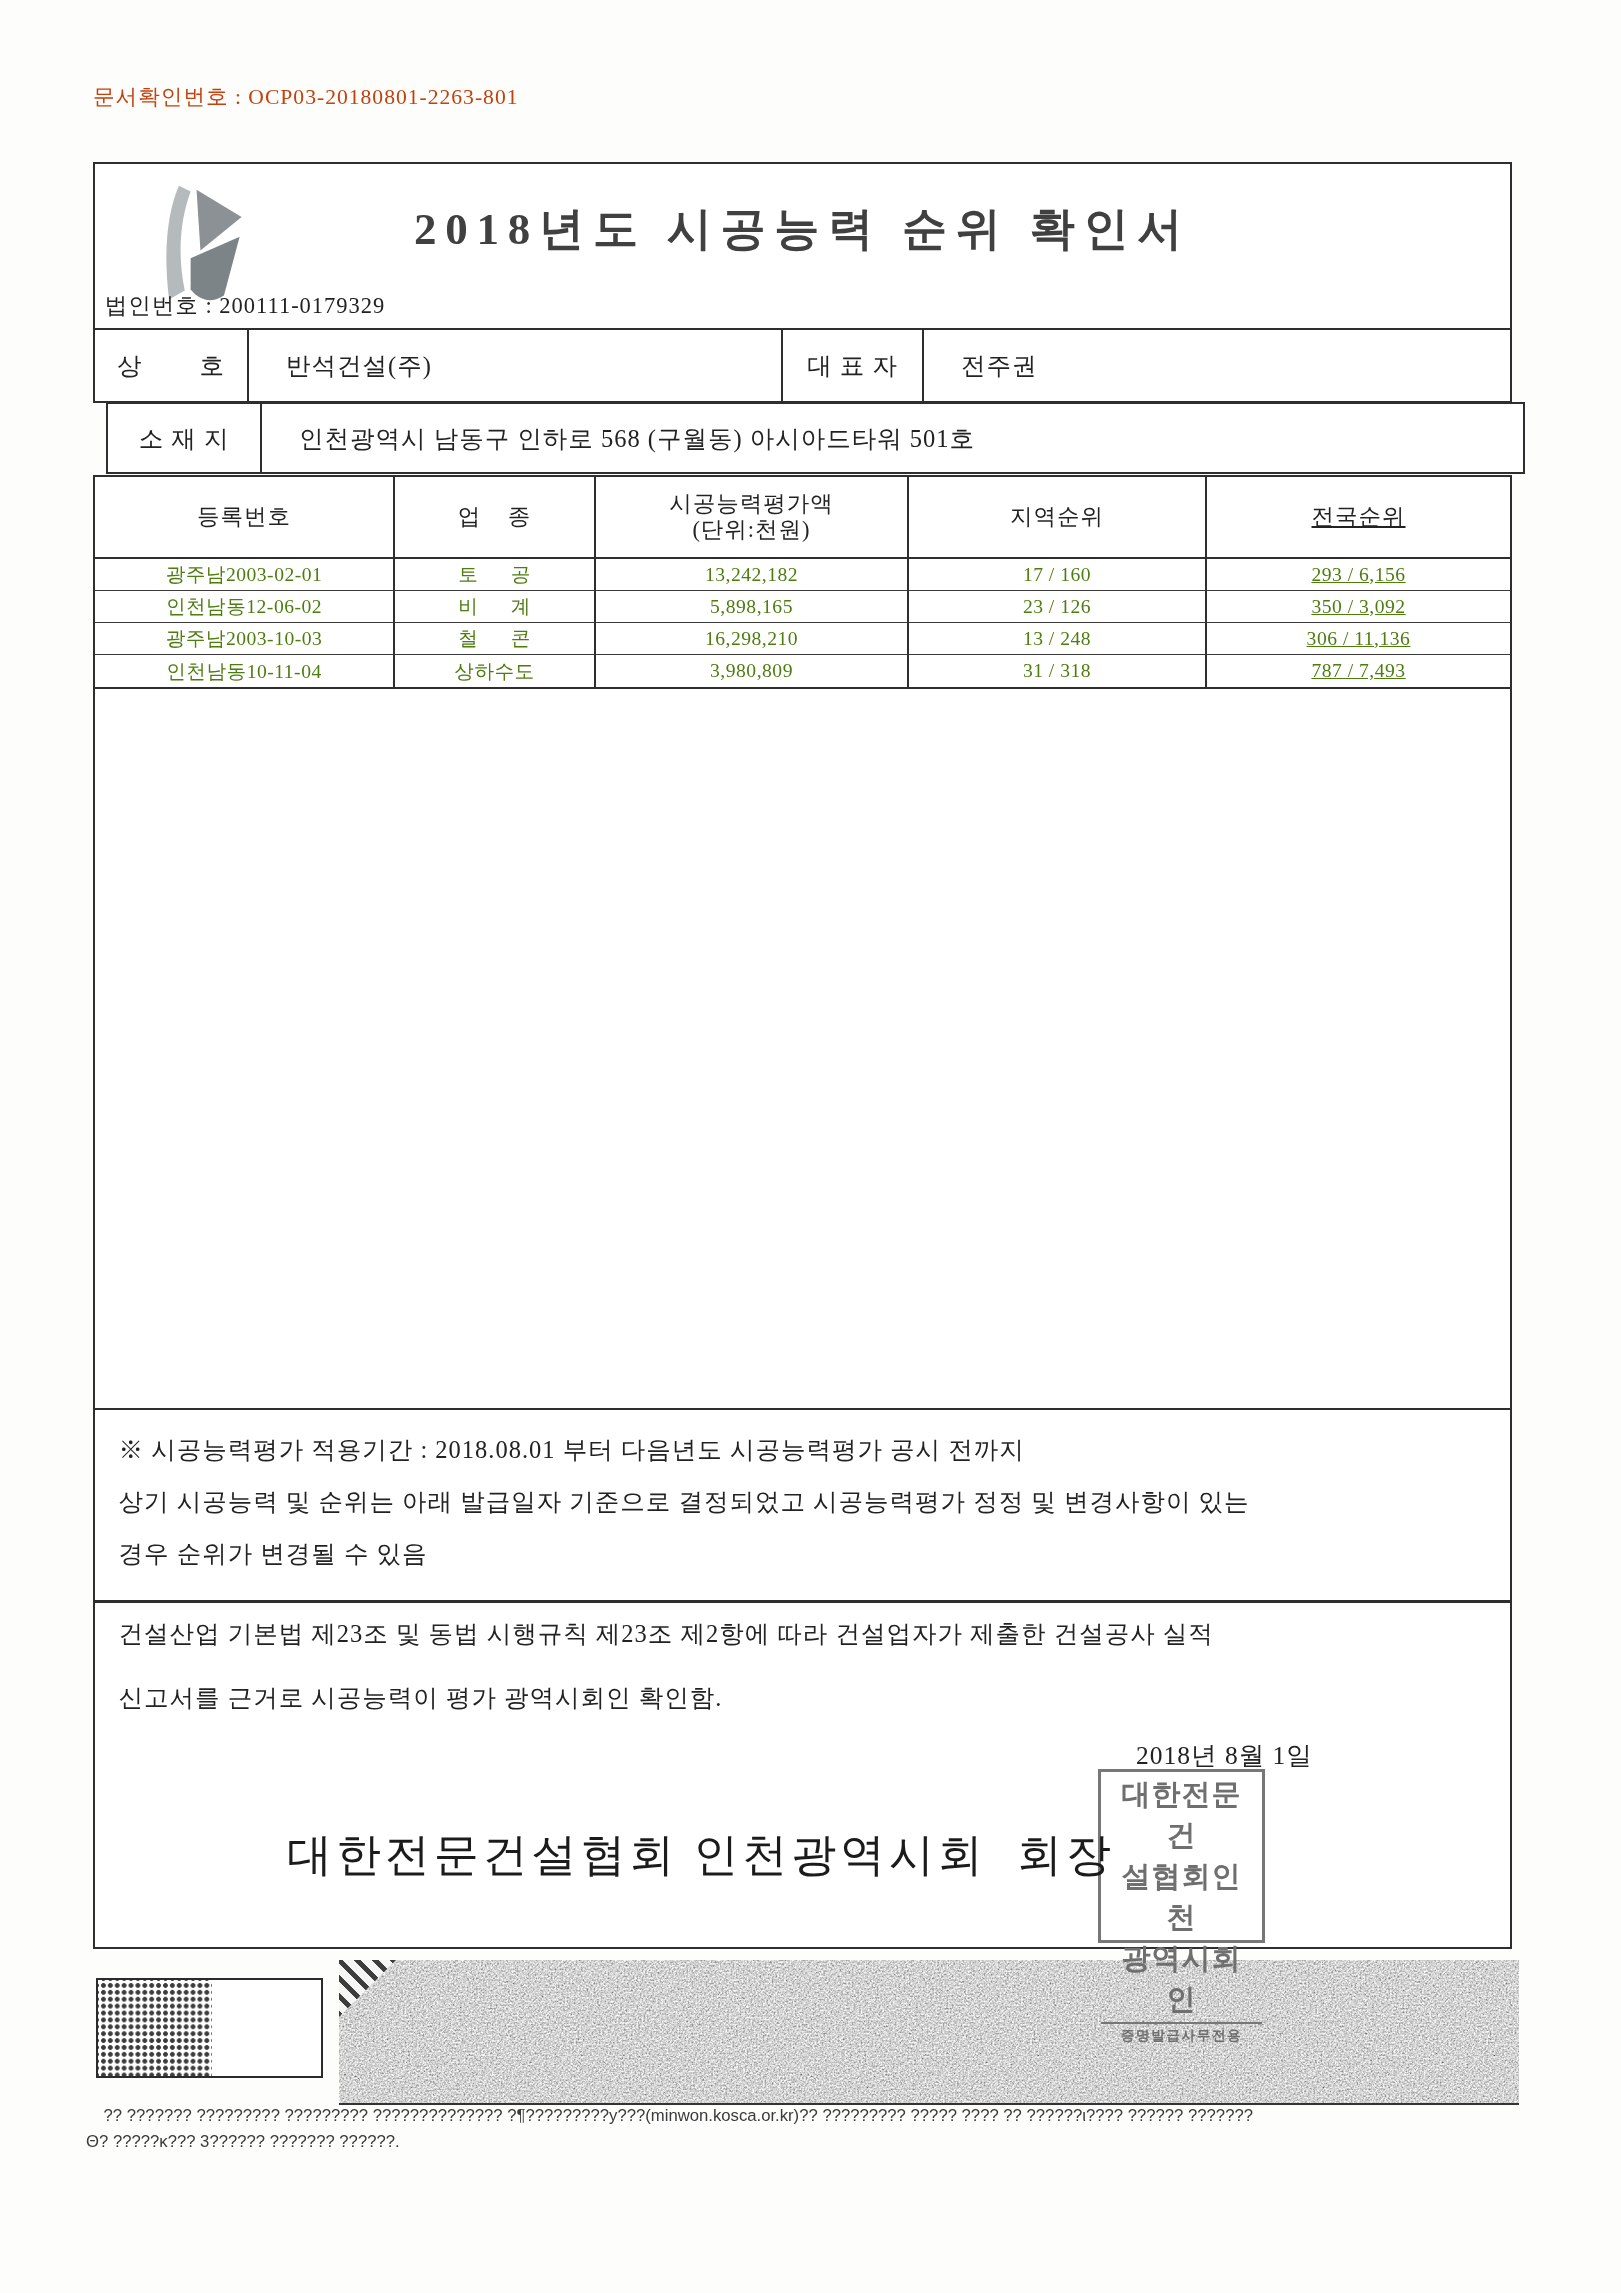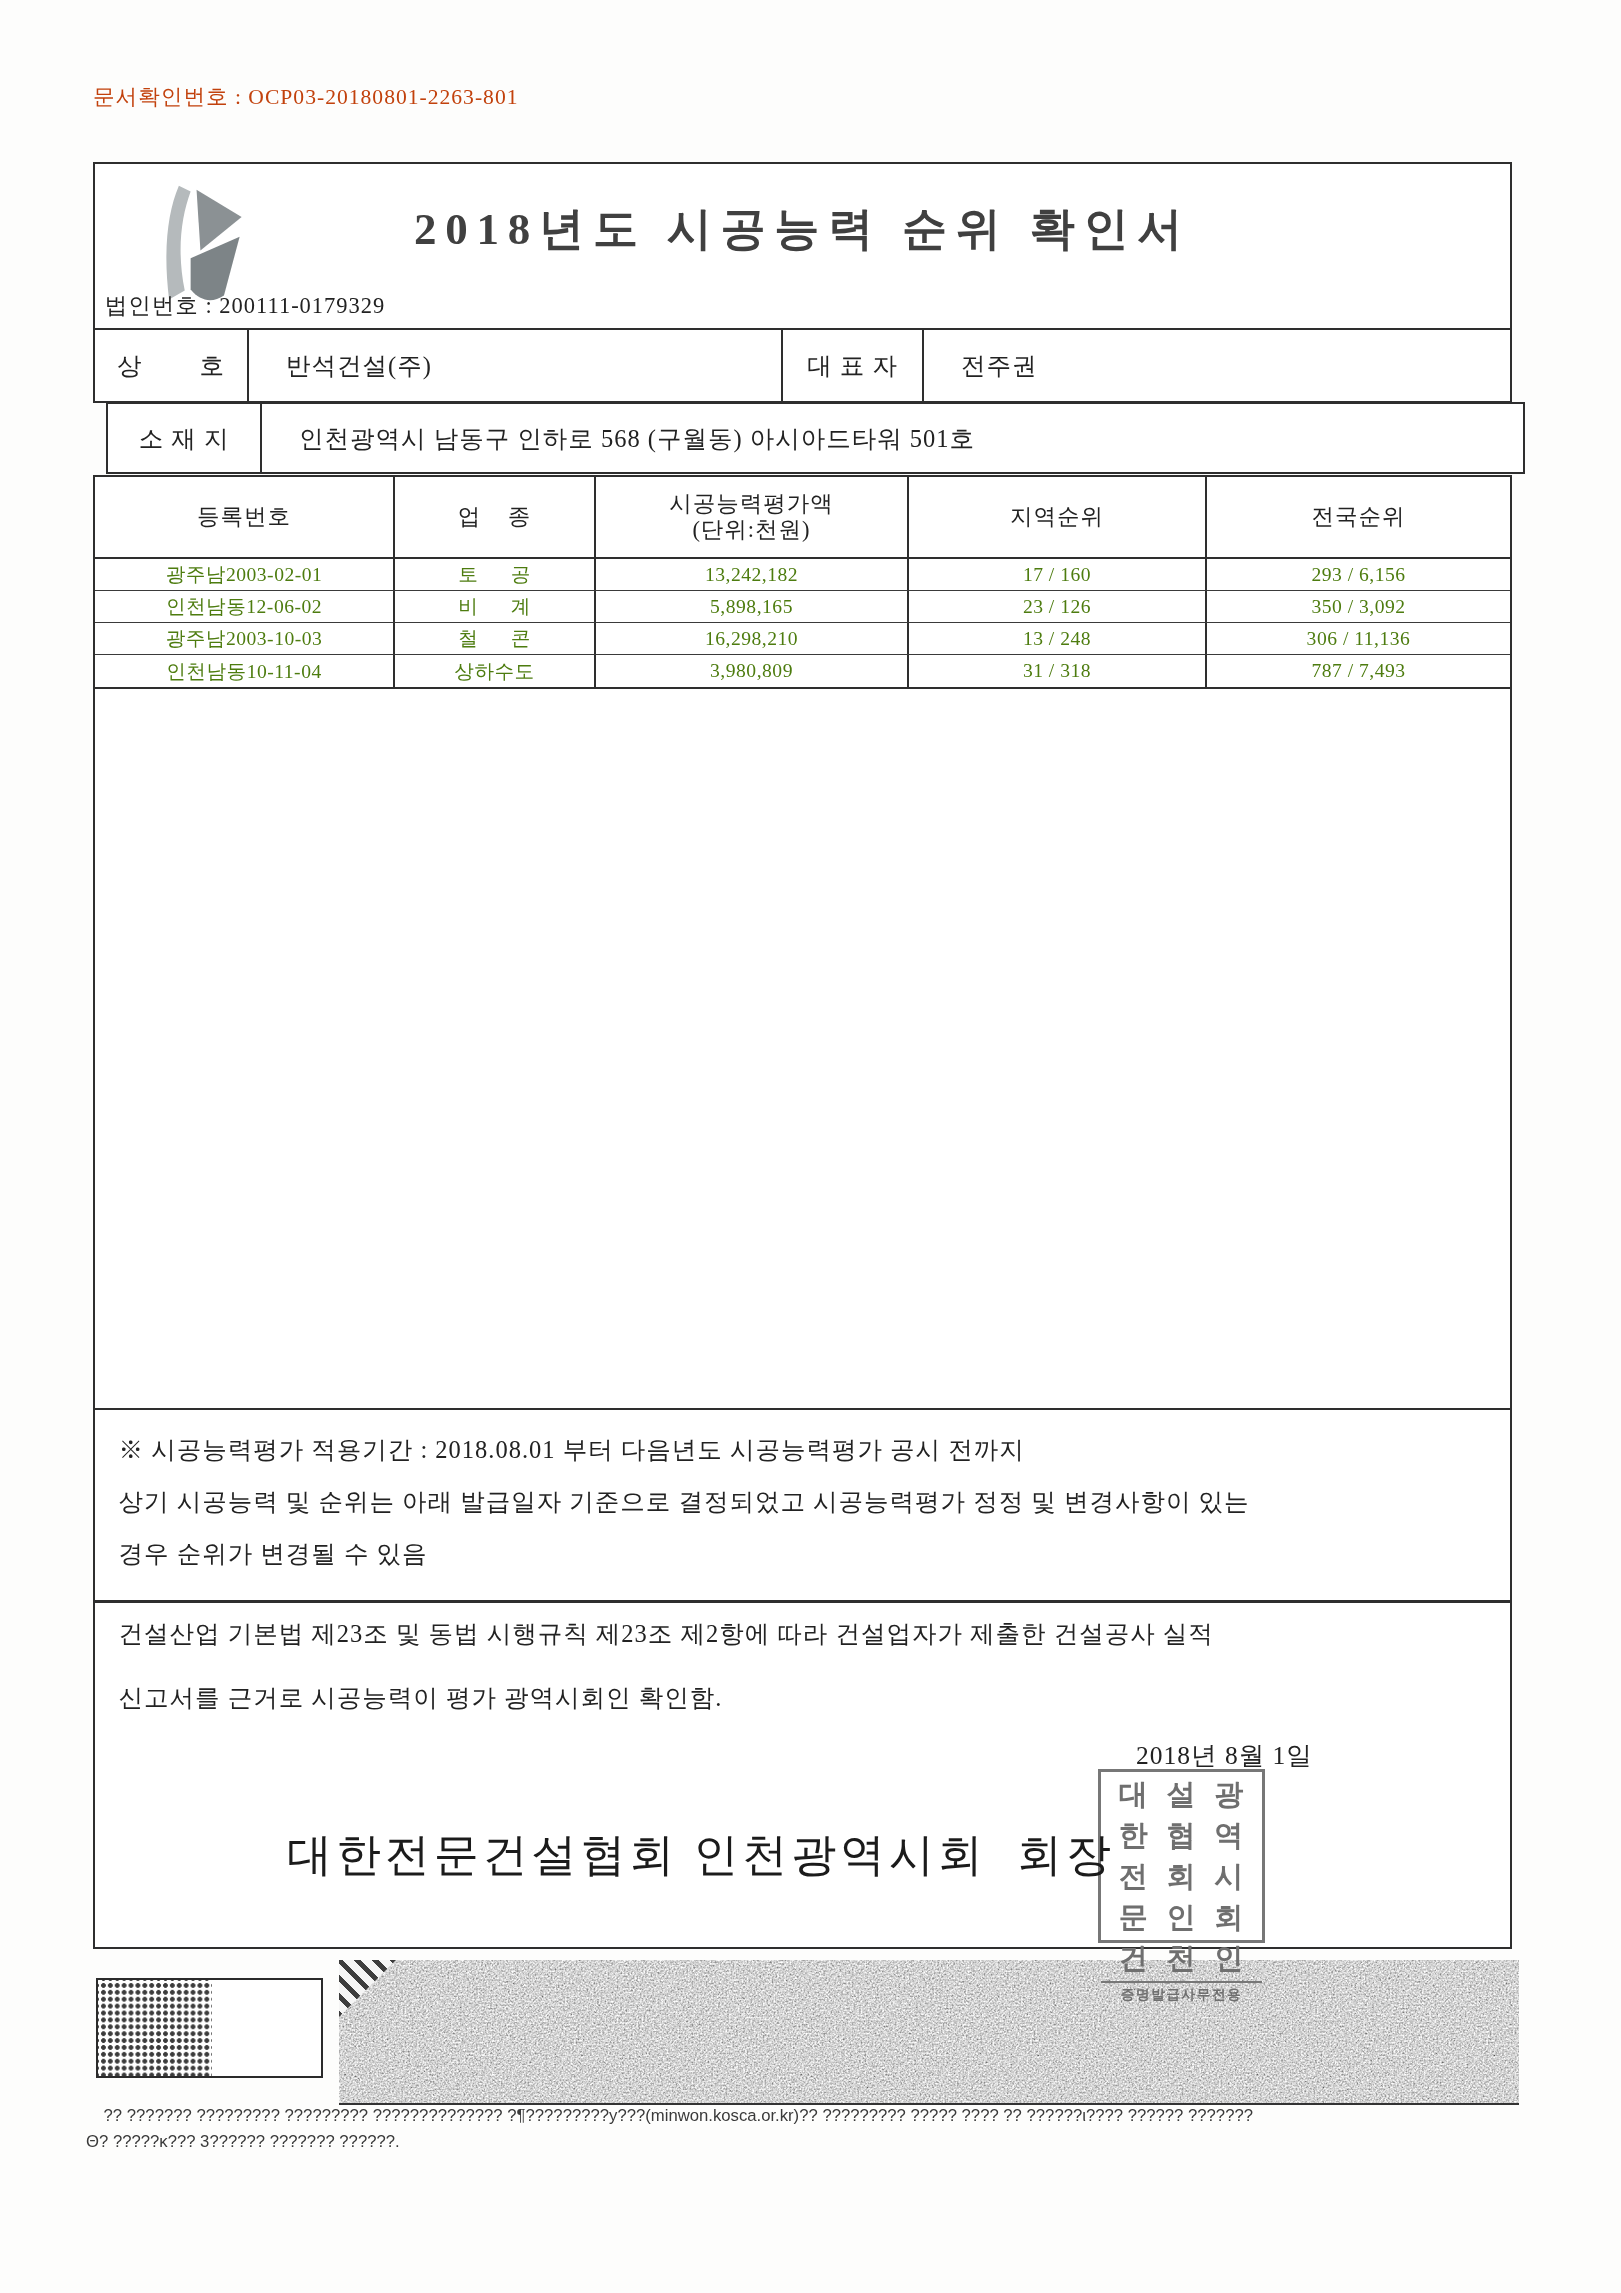--- a/index.html
+++ b/index.html
@@ -42,40 +42,40 @@
   .thead{display:flex;height:82px;border-bottom:2px solid #2e2e2e;box-sizing:border-box;}
   .trow{display:flex;height:32px;border-bottom:1px solid #3a3a3a;box-sizing:border-box;}
   .trow:last-child{border-bottom:none;}
   .tc{box-sizing:border-box;display:flex;align-items:center;justify-content:center;text-align:center;}
   .hc{font-size:22.5px;flex-direction:column;line-height:26.5px;letter-spacing:1px;}
   .dc{font-size:19.6px;letter-spacing:0.5px;color:#4d7c0f;}
   .c-reg{width:300px;}
   .c-type{width:201px;}
   .c-amt{width:313px;}
   .c-regional{width:298px;}
-  .c-national{flex:1;}
+  .c-national{flex:1;text-decoration:underline;}
 
   
   .empty-box{left:93px;top:687px;width:1419px;height:723px;}
 
   
   .notes1{left:93px;top:1408px;width:1419px;height:194px;padding:13.7px 23.5px;font-size:24.5px;line-height:52px;letter-spacing:1px;}
   .notes2{left:93px;top:1601px;width:1419px;height:348px;}
   .cert-line1{position:absolute;left:23.5px;top:13.7px;font-size:24.5px;letter-spacing:1px;}
   .cert-line2{position:absolute;left:23.5px;top:78px;font-size:24.5px;letter-spacing:1px;}
   .issue-date{position:absolute;left:1041px;top:135px;font-size:25.5px;letter-spacing:1px;}
   .issuer-line{position:absolute;left:192px;top:222px;font-size:45px;letter-spacing:3.9px;white-space:pre;color:#1b1b1b;z-index:3;}
 
   
   .stamp{
     left:1098px;top:1769px;width:167px;height:174px;z-index:2;
     border:3.9px solid #777;box-sizing:border-box;background:transparent;
     color:#6f6f6f;display:flex;flex-direction:column;
   }
-  .stamp-rows{flex:1;display:flex;flex-direction:row;justify-content:flex-start;padding:2px 9px;}
+  .stamp-rows{flex:1;display:flex;flex-direction:column;justify-content:flex-start;padding:2px 9px;}
   .stamp-row{font-size:29px;line-height:41px;letter-spacing:1px;text-align:center;font-weight:600;}
   .stamp-footer{border-top:2.9px solid #777;font-size:13.7px;letter-spacing:1.5px;text-align:center;height:25.5px;line-height:24.5px;font-weight:600;}
 
   
   .matrix-box{left:96px;top:1978px;width:227px;height:100px;border:2.9px solid #2b2b2b;box-sizing:border-box;background:#fff;display:flex;}
   .matrix-dots{width:114px;height:100%;
     background-image:radial-gradient(circle,#3c3c3c 2.1px,transparent 2.5px);
     background-size:6.9px 6.9px;background-position:2px 2px;}
   .noise-wrap{left:339px;top:1960px;width:1180px;height:145px;border-bottom:2px solid #333;box-sizing:border-box;overflow:hidden;}
   .noise-corner{

